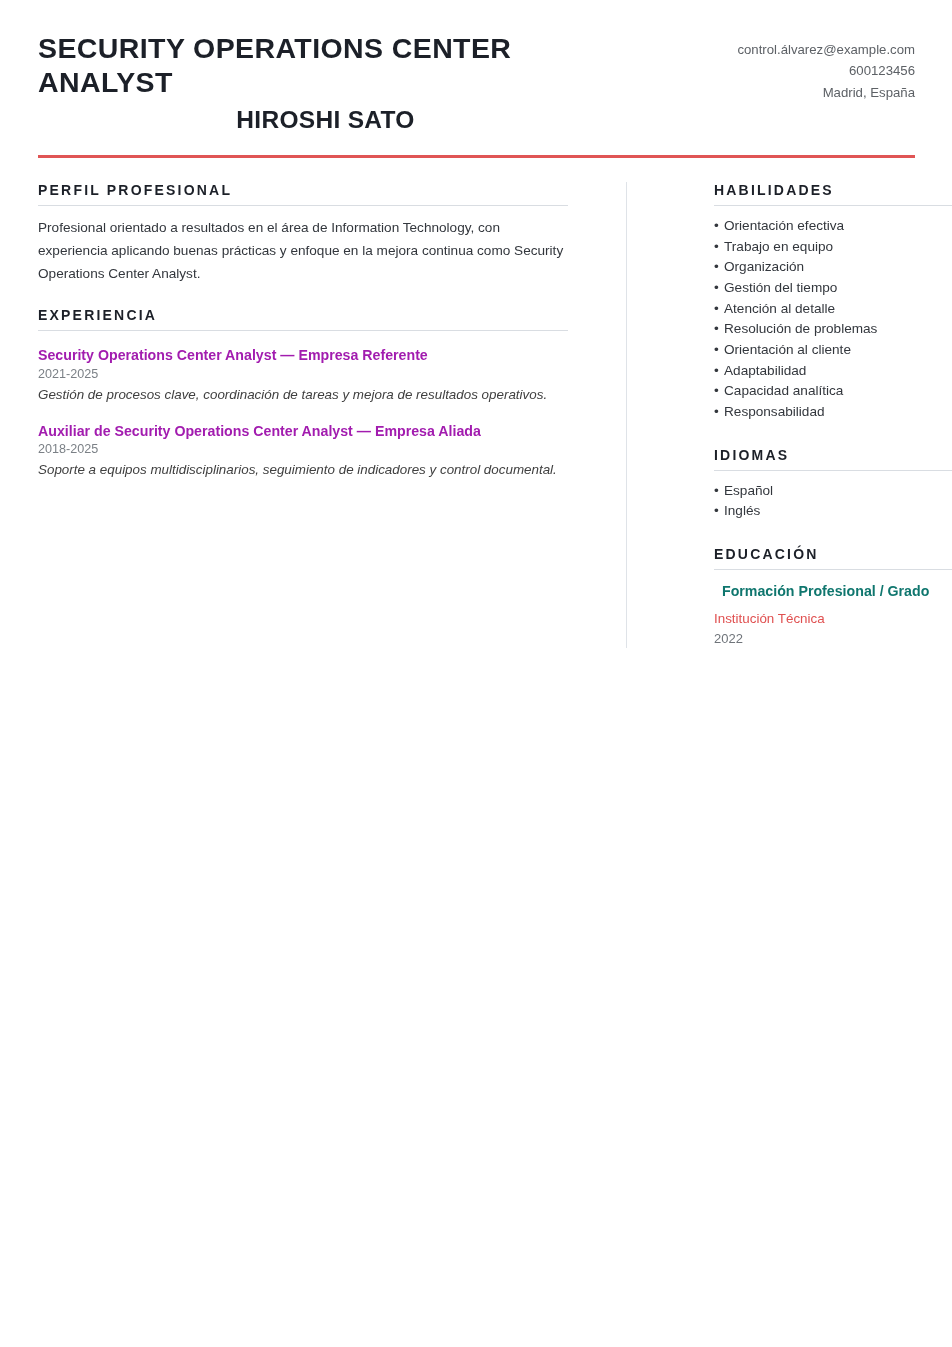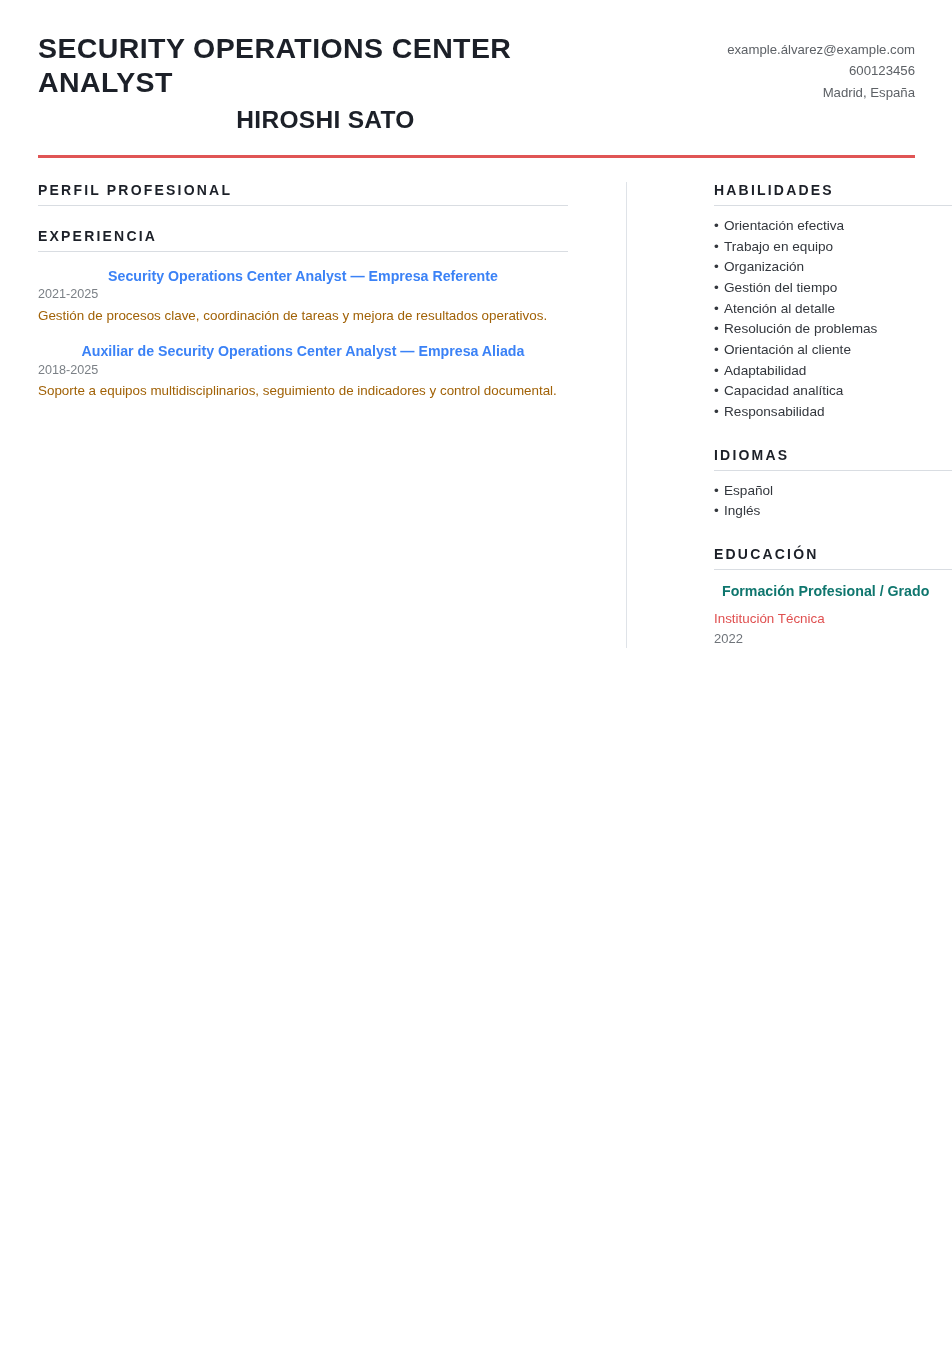--- a/index.html
+++ b/index.html
@@ -137,36 +137,36 @@
     margin: 0;
     padding: 0;
     list-style: none;
   }
   .exp-item {
     margin-top: 15px;
   }
   .exp-role {
     font-size: 14.2px;
     font-weight: bold;
-    color: #3b82f6;
+    color: #a21caf;
     line-height: 1.3;
     margin: 0;
-    text-align: center;
   }
   .exp-dates {
     font-size: 12.6px;
     color: #7b8086;
     margin: 1px 0 0 0;
     line-height: 1.3;
   }
   .exp-desc {
     font-size: 13.4px;
     line-height: 1.66;
-    color: #a16207;
+    color: #404040;
     margin: 2px 0 0 0;
+    font-style: italic;
   }
 
   
   .bullet-list {
     margin: 10px 0 0 0;
     padding: 0;
     list-style: none;
   }
   .bullet-list li {
     font-size: 13.6px;
@@ -209,34 +209,35 @@
 <body>
 
 <div class="page">
 
   <div class="header">
     <div class="header-left">
       <h1 class="job-title">SECURITY OPERATIONS CENTER ANALYST</h1>
       <h2 class="person-name">HIROSHI SATO</h2>
     </div>
     <div class="contact">
-      <div>example.álvarez@example.com</div>
+      <div>control.álvarez@example.com</div>
       <div>600123456</div>
       <div>Madrid, España</div>
     </div>
   </div>
 
   <div class="accent-rule"></div>
 
   <div class="columns">
 
     <div class="col-left">
 
       <div class="section">
         <div class="section-heading">PERFIL PROFESIONAL</div>
+        <p class="summary">Profesional orientado a resultados en el área de Information Technology, con experiencia aplicando buenas prácticas y enfoque en la mejora continua como Security Operations Center Analyst.</p>
       </div>
 
       <div class="section">
         <div class="section-heading">EXPERIENCIA</div>
         <ul class="exp-list">
           <li class="exp-item">
             <div class="exp-role">Security Operations Center Analyst — Empresa Referente</div>
             <div class="exp-dates">2021-2025</div>
             <div class="exp-desc">Gestión de procesos clave, coordinación de tareas y mejora de resultados operativos.</div>
           </li>

